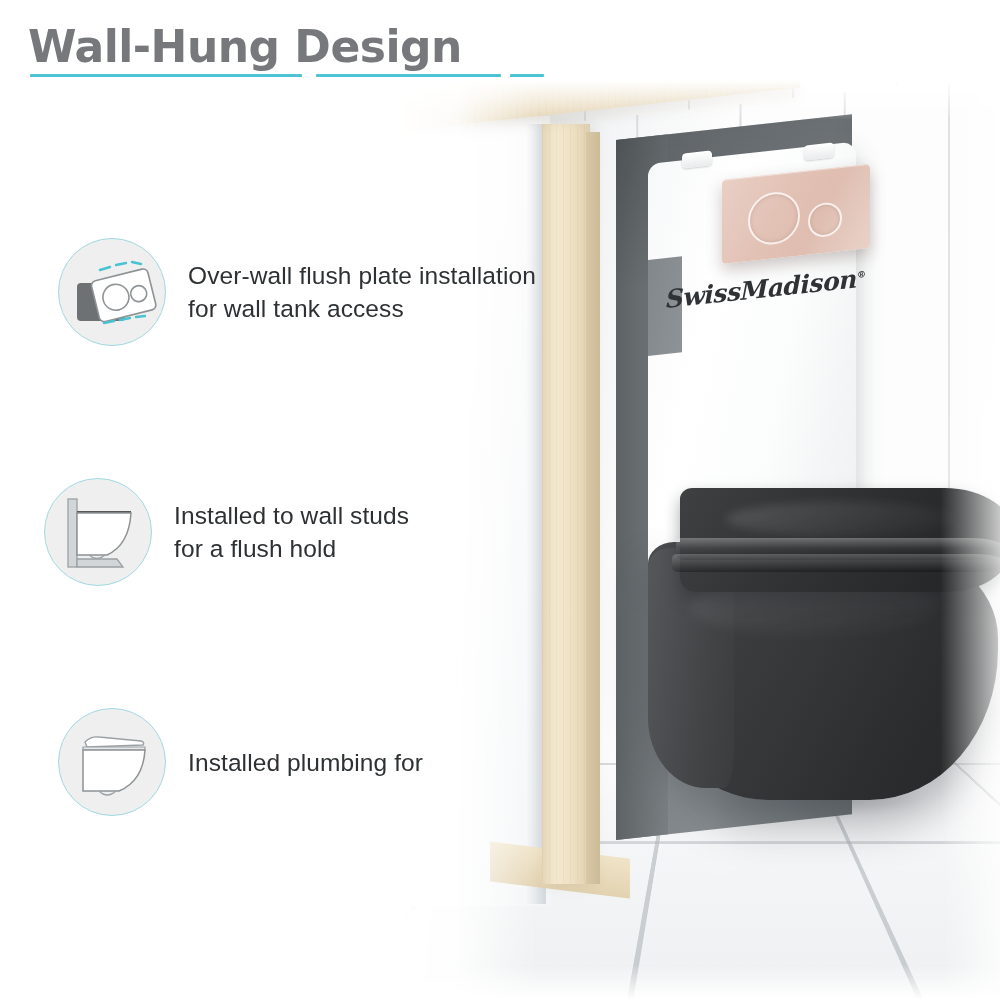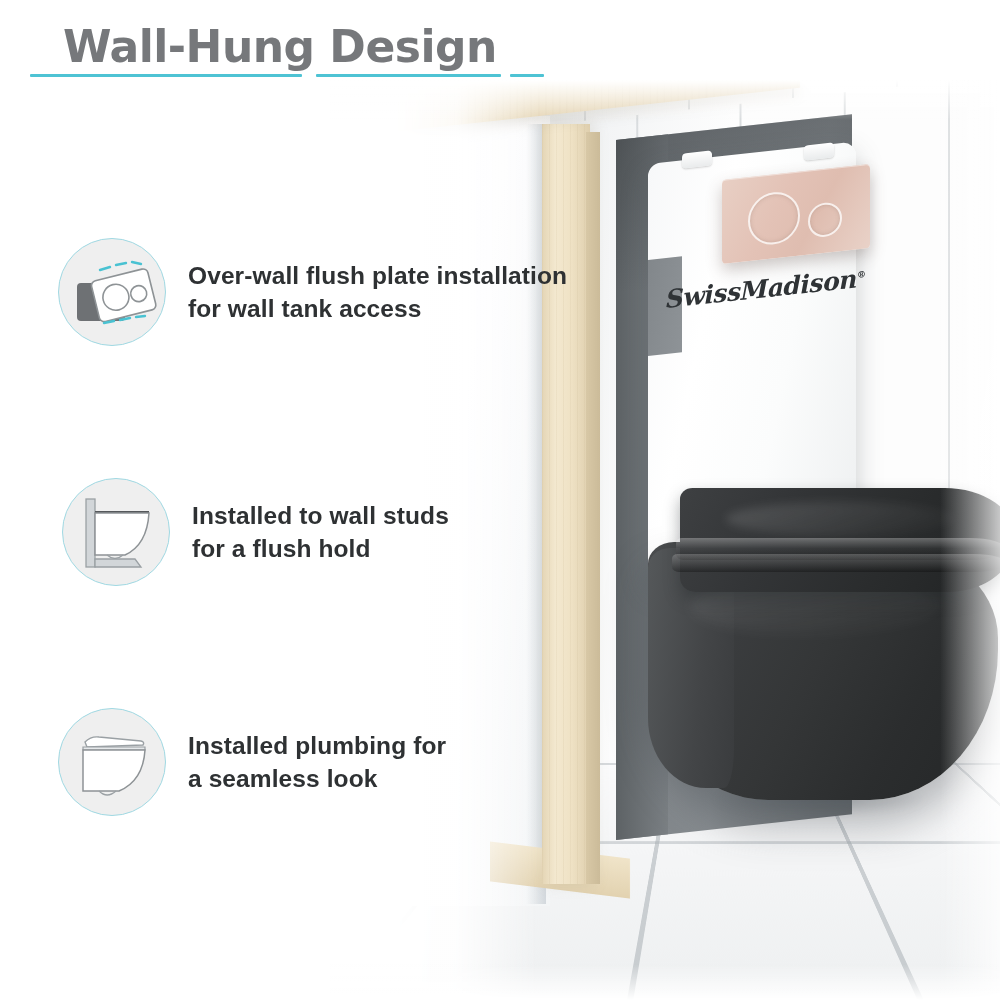--- a/index.html
+++ b/index.html
@@ -156,39 +156,39 @@
     border-radius:50%;filter:blur(5px);}
   .bowl-shadow{position:absolute;left:40px;top:296px;width:300px;height:46px;
     background:radial-gradient(50% 50% at 50% 50%, rgba(90,98,104,.35), rgba(90,98,104,0) 72%);
     filter:blur(4px);}
 
   
   .header{position:absolute;left:0;top:0;width:1000px;height:96px;z-index:60;}
   .title-wrap{position:absolute;left:28px;top:22px;}
   .title{font-family:"DejaVu Sans","Liberation Sans",sans-serif;
     font-weight:700;font-size:44px;line-height:50px;color:#76787b;
-    letter-spacing:-.5px;white-space:nowrap;margin-left:35px;}
+    letter-spacing:-.5px;white-space:nowrap;}
   .title-rules{position:absolute;left:2px;top:52px;width:520px;height:4px;}
   .rule{position:absolute;height:3px;background:#4ec3d4;border-radius:1px;}
   .r1{left:0;width:272px;}
   .r2{left:286px;width:185px;}
   .r3{left:480px;width:34px;}
 
   .brand{position:absolute;right:22px;top:20px;width:300px;text-align:right;z-index:61;}
   .brand-name{font-family:"DejaVu Serif",serif;font-style:italic;font-weight:700;
     font-size:36px;line-height:40px;color:#6f7276;letter-spacing:0px;white-space:nowrap;}
   .brand-name sup{font-size:12px;vertical-align:super;font-style:normal;}
   .brand-tag{font-family:"Liberation Sans",sans-serif;font-size:12.5px;
     letter-spacing:3.2px;color:#8b8e92;margin-top:-4px;padding-right:6px;}
 
   
-  .features{position:absolute;left:0;top:0;width:560px;height:1000px;z-index:55;font-weight:bold;}
+  .features{position:absolute;left:0;top:0;width:560px;height:1000px;z-index:55;}
   .feature{position:absolute;display:flex;align-items:center;gap:22px;}
   .f1{left:58px;top:238px;}
-  .f2{left:62px;top:478px;}
+  .f2{left:44px;top:478px;}
   .f3{left:58px;top:708px;}
   .icon-circle{position:relative;width:108px;height:108px;flex:0 0 108px;
     border-radius:50%;background:#efefef;border:1.6px solid #9fd8e2;box-sizing:border-box;}
   .ftext{font-family:"Liberation Sans","DejaVu Sans",sans-serif;
     font-size:24.5px;line-height:33px;color:#2e3133;letter-spacing:.1px;white-space:nowrap;}
 </style>
 </head>
 <body>
 
 <div id="stage">
@@ -311,18 +311,17 @@
       <div class="icon-circle">
         <svg width="108" height="108" viewBox="0 0 108 108">
           <path d="M26 33 q6 -6 14 -5 l42 4 q4 1 2 4 l-56 2 Z" fill="#ffffff" stroke="#9aa0a4" stroke-width="1.4"></path>
           <path d="M24 38 L86 38 L86 41 L24 41 Z" fill="#e6e9eb" stroke="#9aa0a4" stroke-width="1.2"></path>
           <path d="M24 41 L86 41 Q84 72 60 82 L24 82 Z" fill="#ffffff" stroke="#8e9396" stroke-width="1.5"></path>
           <path d="M40 82 q8 8 17 0" fill="none" stroke="#9aa0a4" stroke-width="1.3"></path>
         </svg>
       </div>
       <div class="ftext">
         <div>Installed plumbing for</div>
-        <div>a seamless look</div>
       </div>
     </div>
 
   </div>
 </div>
 
 </body></html>

